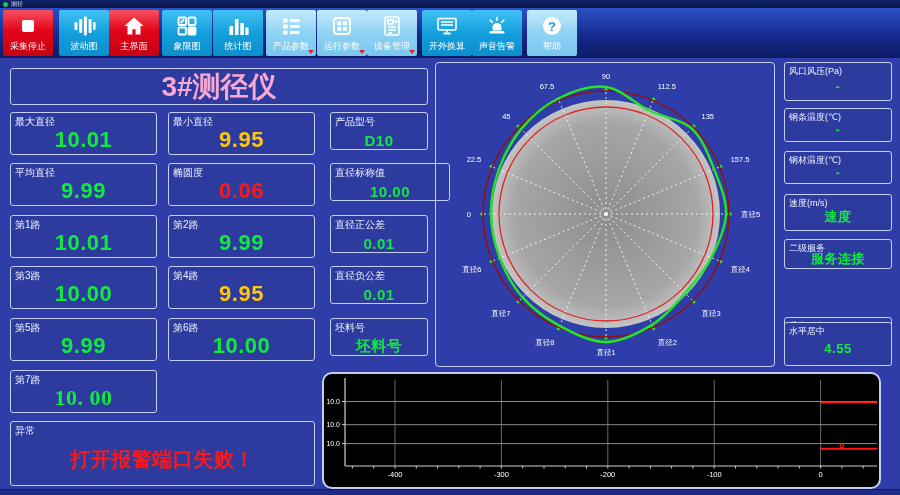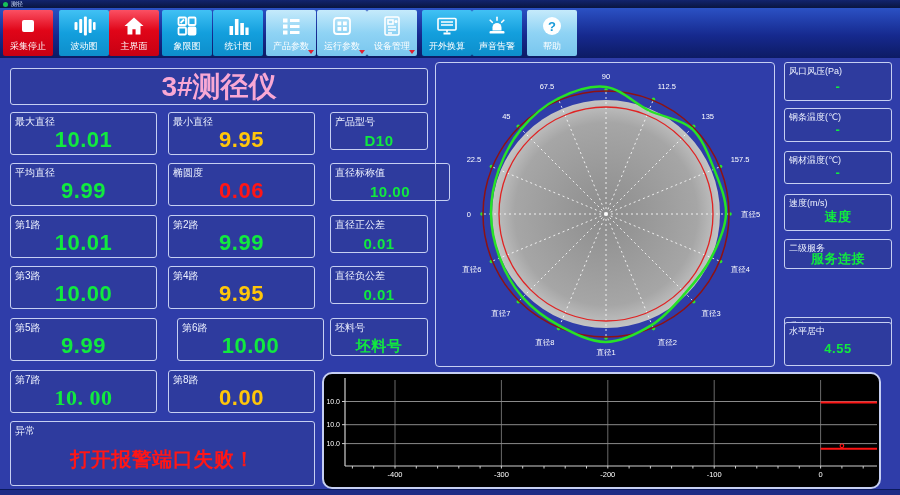--- a/index.html
+++ b/index.html
@@ -233,31 +233,27 @@
         <div class="bvalue v-green">10.00</div>
       </div>
       <div class="box" style="left: 158px; top: 200px; width: 147px; height: 43px;">
         <div class="blabel">第4路</div>
         <div class="bvalue v-yellow">9.95</div>
       </div>
       <div class="box" style="left: 0px; top: 252px; width: 147px; height: 43px;">
         <div class="blabel">第5路</div>
         <div class="bvalue v-green">9.99</div>
       </div>
-      <div class="box" style="left: 158px; top: 252px; width: 147px; height: 43px; margin-left: 9px;">
+      <div class="box" style="left: 158px; top: 252px; width: 147px; height: 43px;">
         <div class="blabel">第6路</div>
         <div class="bvalue v-green">10.00</div>
       </div>
       <div class="box" style="left: 0px; top: 304px; width: 147px; height: 43px;">
         <div class="blabel">第7路</div>
         <div class="bvalue v-green v-serif">10. 00</div>
-      </div>
-      <div class="box" style="left: 158px; top: 304px; width: 147px; height: 43px;">
-        <div class="blabel">第8路</div>
-        <div class="bvalue v-yellow">0.00</div>
       </div>
       <div class="box small" style="left: 320px; top: 46px; width: 98px; height: 38px;">
         <div class="blabel">产品型号</div>
         <div class="bvalue v-green">D10</div>
       </div>
       <div class="box small" style="left: 320px; top: 97px; width: 120px; height: 38px;">
         <div class="blabel">直径标称值</div>
         <div class="bvalue v-green">10.00</div>
       </div>
       <div class="box small" style="left: 320px; top: 149px; width: 98px; height: 38px;">

